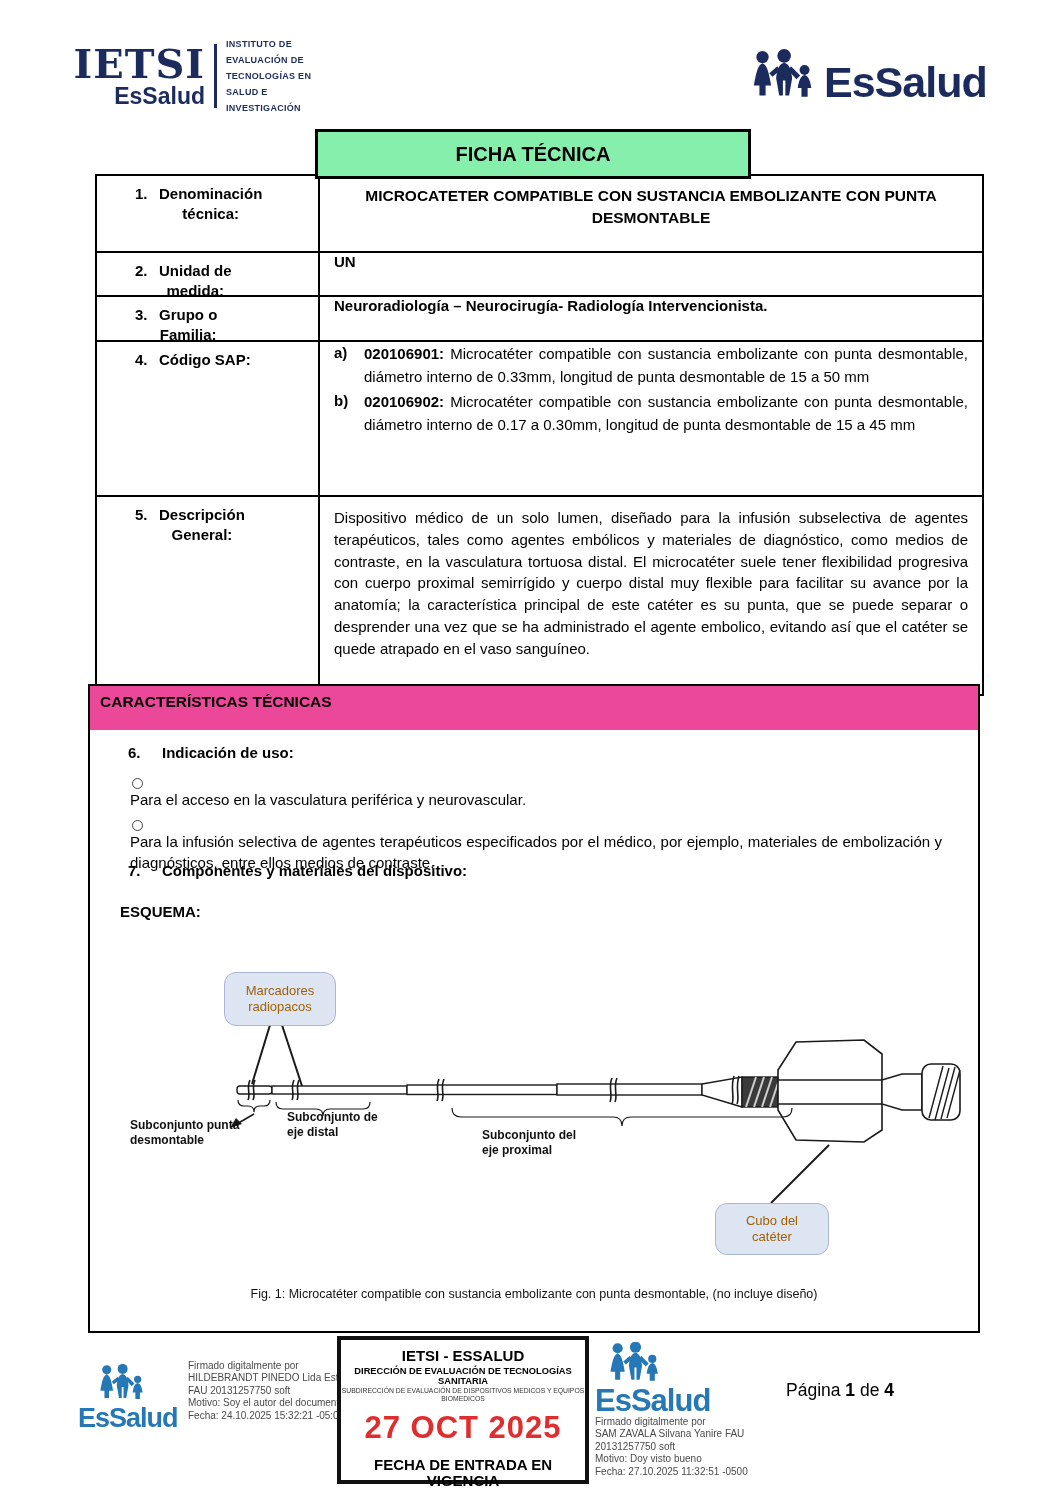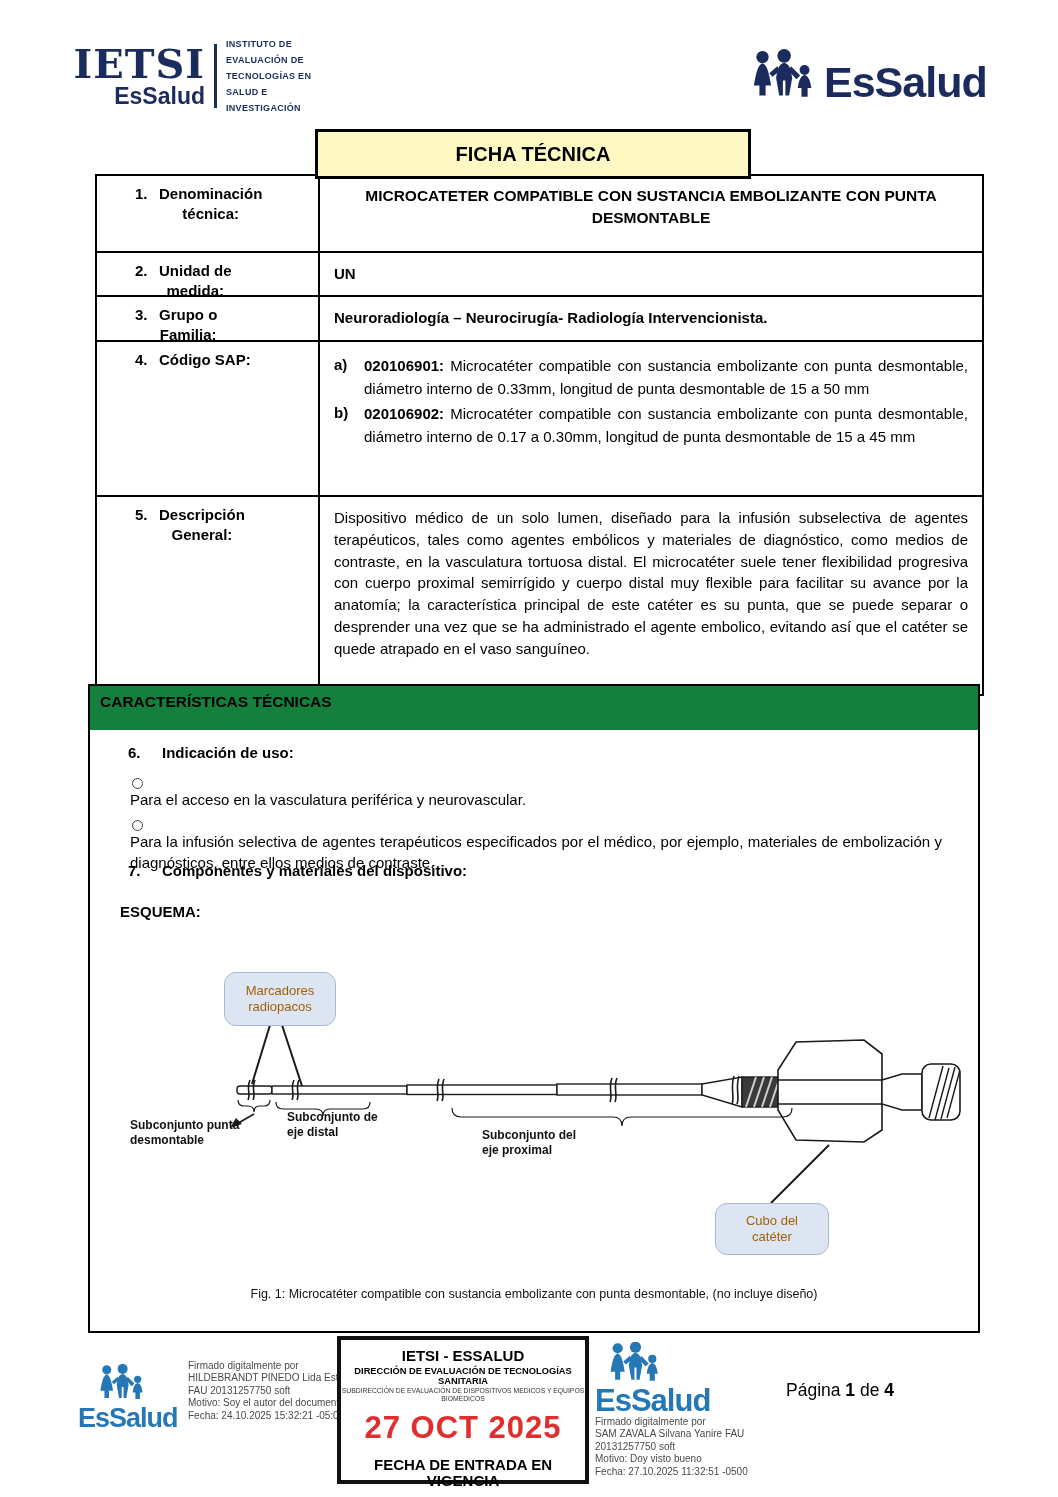--- a/index.html
+++ b/index.html
@@ -13,40 +13,40 @@
   .ietsi-left{width:132px;text-align:right;}
   .ietsi-acronym{font-family:"DejaVu Serif",serif;font-weight:bold;font-size:40px;line-height:40px;letter-spacing:1px;}
   .ietsi-brand{font-size:23px;font-weight:bold;line-height:24px;margin-top:0px;}
   .ietsi-divider{width:3px;height:64px;background:#1c2b5d;margin:0 9px 0 9px;}
   .ietsi-tagline{font-size:9px;font-weight:bold;line-height:16px;letter-spacing:.3px;}
   .essalud-top{left:752px;top:48px;display:flex;align-items:flex-end;color:#1c2b5d;}
   .essalud-top .fam{width:68px;height:54px;}
   .essalud-top .brand{font-size:43px;font-weight:bold;line-height:40px;margin-left:4px;letter-spacing:-1px;}
 
   
-  .title-box{left:315px;top:129px;width:430px;height:44px;border:3.5px solid #000;background:#fef9c3;z-index:3;
+  .title-box{left:315px;top:129px;width:430px;height:44px;border:3.5px solid #000;background:#86efac;z-index:3;
              display:flex;align-items:center;justify-content:center;font-size:20px;font-weight:bold;}
   .spec-table{left:95px;top:174px;width:885px;border:2.5px solid #000;background:#fff;}
   .trow{display:flex;border-bottom:2.5px solid #000;}
   .trow:last-child{border-bottom:none;}
   .tlabel{width:223px;border-right:2.5px solid #000;box-sizing:border-box;
           padding:8px 6px 0 38px;display:flex;align-items:flex-start;}
   .tlabel .num{font-weight:bold;font-size:15px;width:24px;flex:none;line-height:20px;}
   .tlabel .lbl{font-weight:bold;font-size:15px;line-height:20px;text-align:center;white-space:pre-line;}
-  .tvalue{flex:1;box-sizing:border-box;padding:12px 14px;font-size:15px;}
+  .tvalue{flex:1;box-sizing:border-box;padding:0 14px;font-size:15px;}
   .r1 .tvalue{font-weight:bold;font-size:15.5px;text-align:center;line-height:22px;padding-top:9px;}
   .r2 .tvalue,.r3 .tvalue{font-weight:bold;}
   .sap-item{display:flex;margin-bottom:2px;}
   .sap-item .marker{width:30px;flex:none;font-weight:bold;line-height:21.5px;}
   .sap-item .body{flex:1;text-align:justify;line-height:23px;}
   .r5 .tvalue{text-align:justify;line-height:21.8px;padding-top:10px;}
 
   
   .tech-heading{left:88px;top:684px;width:892px;height:58px;border:2.5px solid #000;box-sizing:border-box;
-                padding:7px 0 0 10px;font-size:15.5px;font-weight:bold;background:#15803d;}
+                padding:7px 0 0 10px;font-size:15.5px;font-weight:bold;background:#ec4899;}
   .big-box{left:88px;top:730px;width:892px;height:603px;border:2.5px solid #000;border-top:none;box-sizing:border-box;background:#fff;}
   .item-title{position:absolute;display:flex;font-weight:bold;font-size:15px;}
   .item-title .num{width:34px;flex:none;}
   .item6{left:38px;top:14px;}
   .item7{left:38px;top:132px;}
   .bullets{position:absolute;left:40px;top:42px;width:812px;}
   .bullet-row{display:flex;margin-bottom:3px;flex-direction:column;}
   .bullet-ico{width:9px;height:9px;border:1.5px solid #444;border-radius:50%;flex:none;margin:6px 22px 0 2px;}
   .bullet-text{flex:1;font-size:15px;line-height:21.5px;text-align:justify;}
   .esquema{position:absolute;left:30px;top:173px;font-weight:bold;font-size:15px;}

